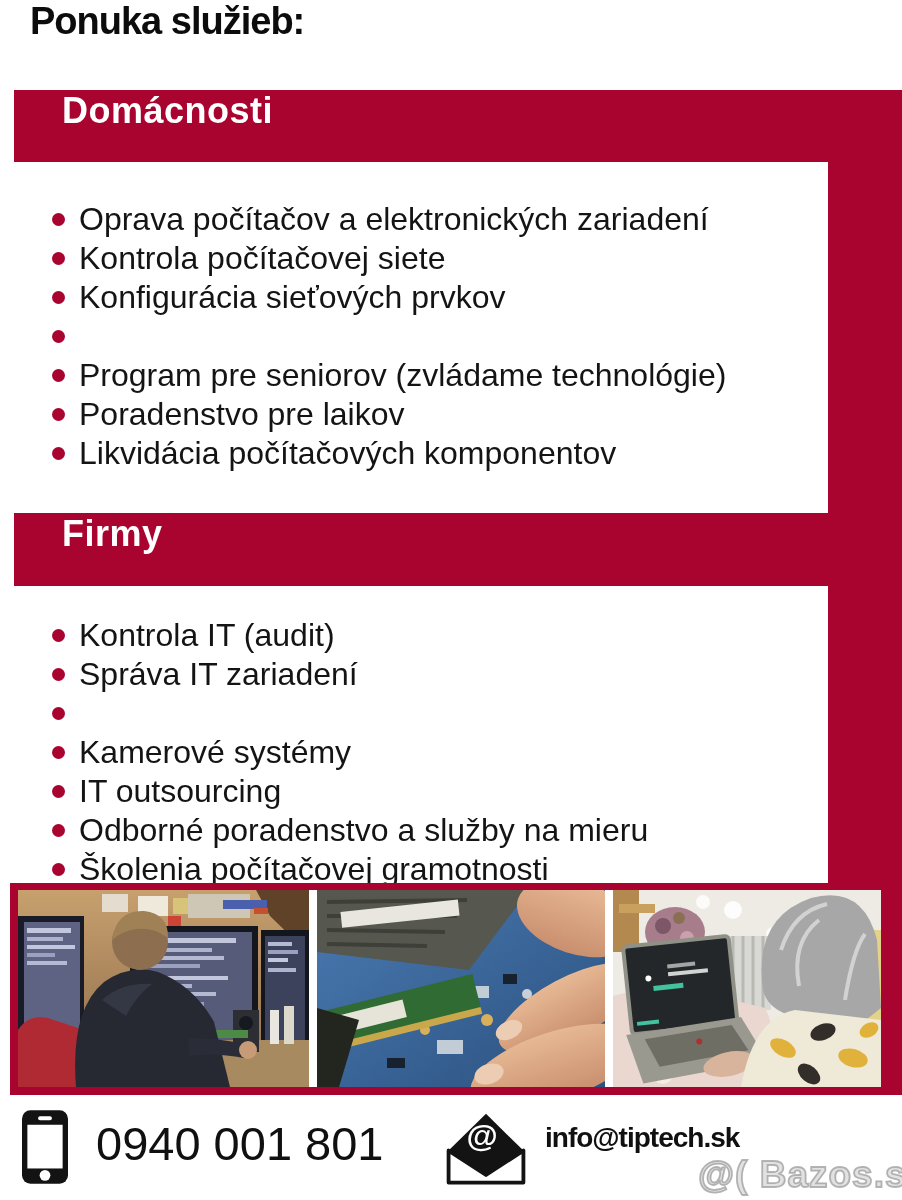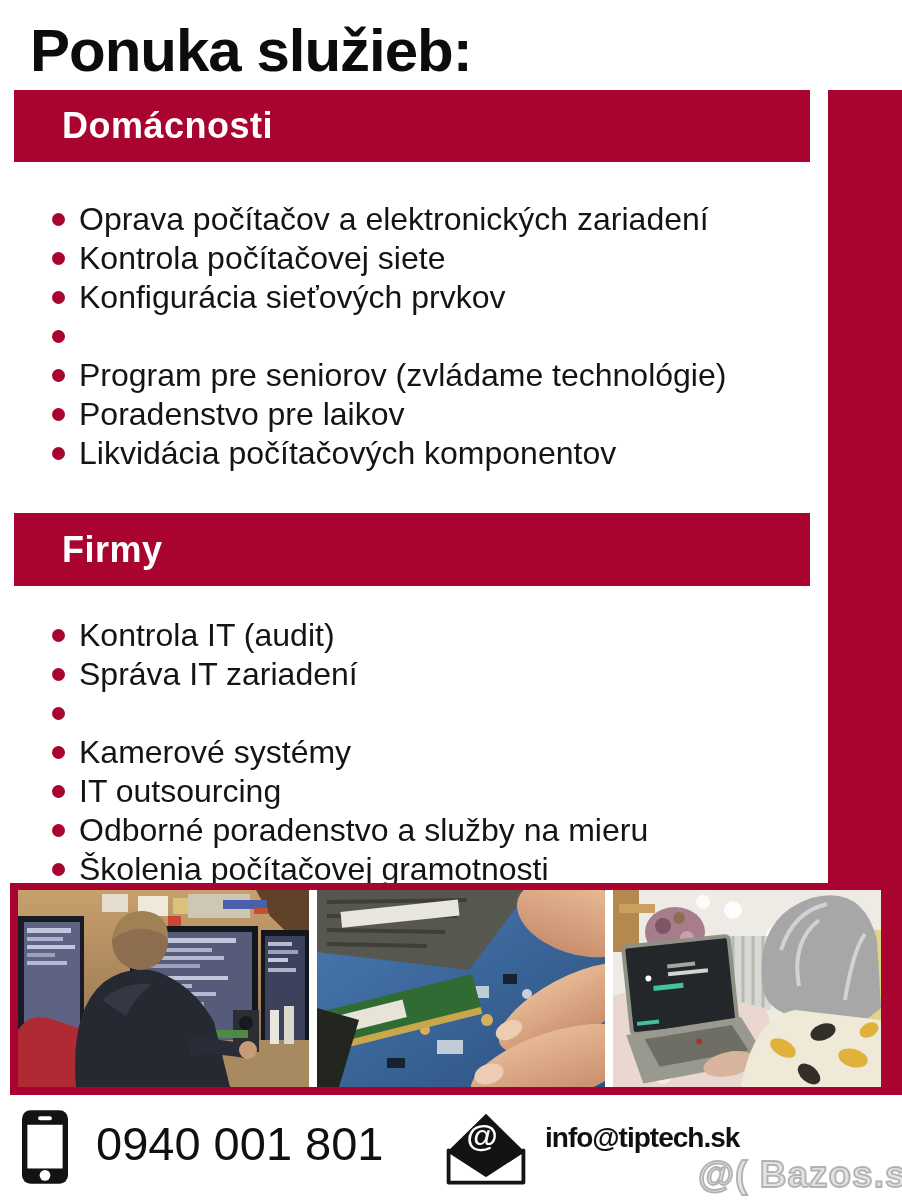--- a/index.html
+++ b/index.html
@@ -1,23 +1,23 @@
 <!DOCTYPE html>
 <html><head>
 <meta charset="utf-8">
 <style>
   html,body{margin:0;padding:0;}
   body{width:902px;height:1200px;background:#fff;font-family:"Liberation Sans",sans-serif;}
   .page{position:relative;width:902px;height:1200px;background:#fff;overflow:hidden;}
 
-  .title{position:absolute;left:30px;top:0px;font-size:60px;font-weight:900;
-         color:#0c0c0c;letter-spacing:-1px;margin-top:16px;}
-
-  .band{position:absolute;left:14px;width:796px;background:#a90430;color:#fff;
-        display:flex;align-items:center;box-sizing:border-box;padding-left:48px;
+  .title{position:absolute;left:30px;top:0px;font-size:38px;font-weight:900;
+         color:#0c0c0c;letter-spacing:-1px;}
+
+  .band{position:absolute;left:14px;width:888px;background:#a90430;color:#fff;
+        display:flex;box-sizing:border-box;padding-left:48px;
         font-size:36px;font-weight:900;letter-spacing:0.5px;}
   .band1{top:90px;height:72px;}
   .band2{top:513px;height:73px;}
   .accent-col{position:absolute;left:828px;top:90px;width:74px;height:800px;background:#a90430;}
 
   ul.svc{position:absolute;left:0;margin:16px;padding:0;list-style:none;}
   ul.svc li{display:flex;align-items:center;height:39px;font-size:32px;color:#141414;}
   .dot{width:13px;height:13px;border-radius:50%;background:#a90430;margin-left:36px;margin-right:14px;flex:none;}
   .list1{top:184px;}
   .list2{top:600px;}

